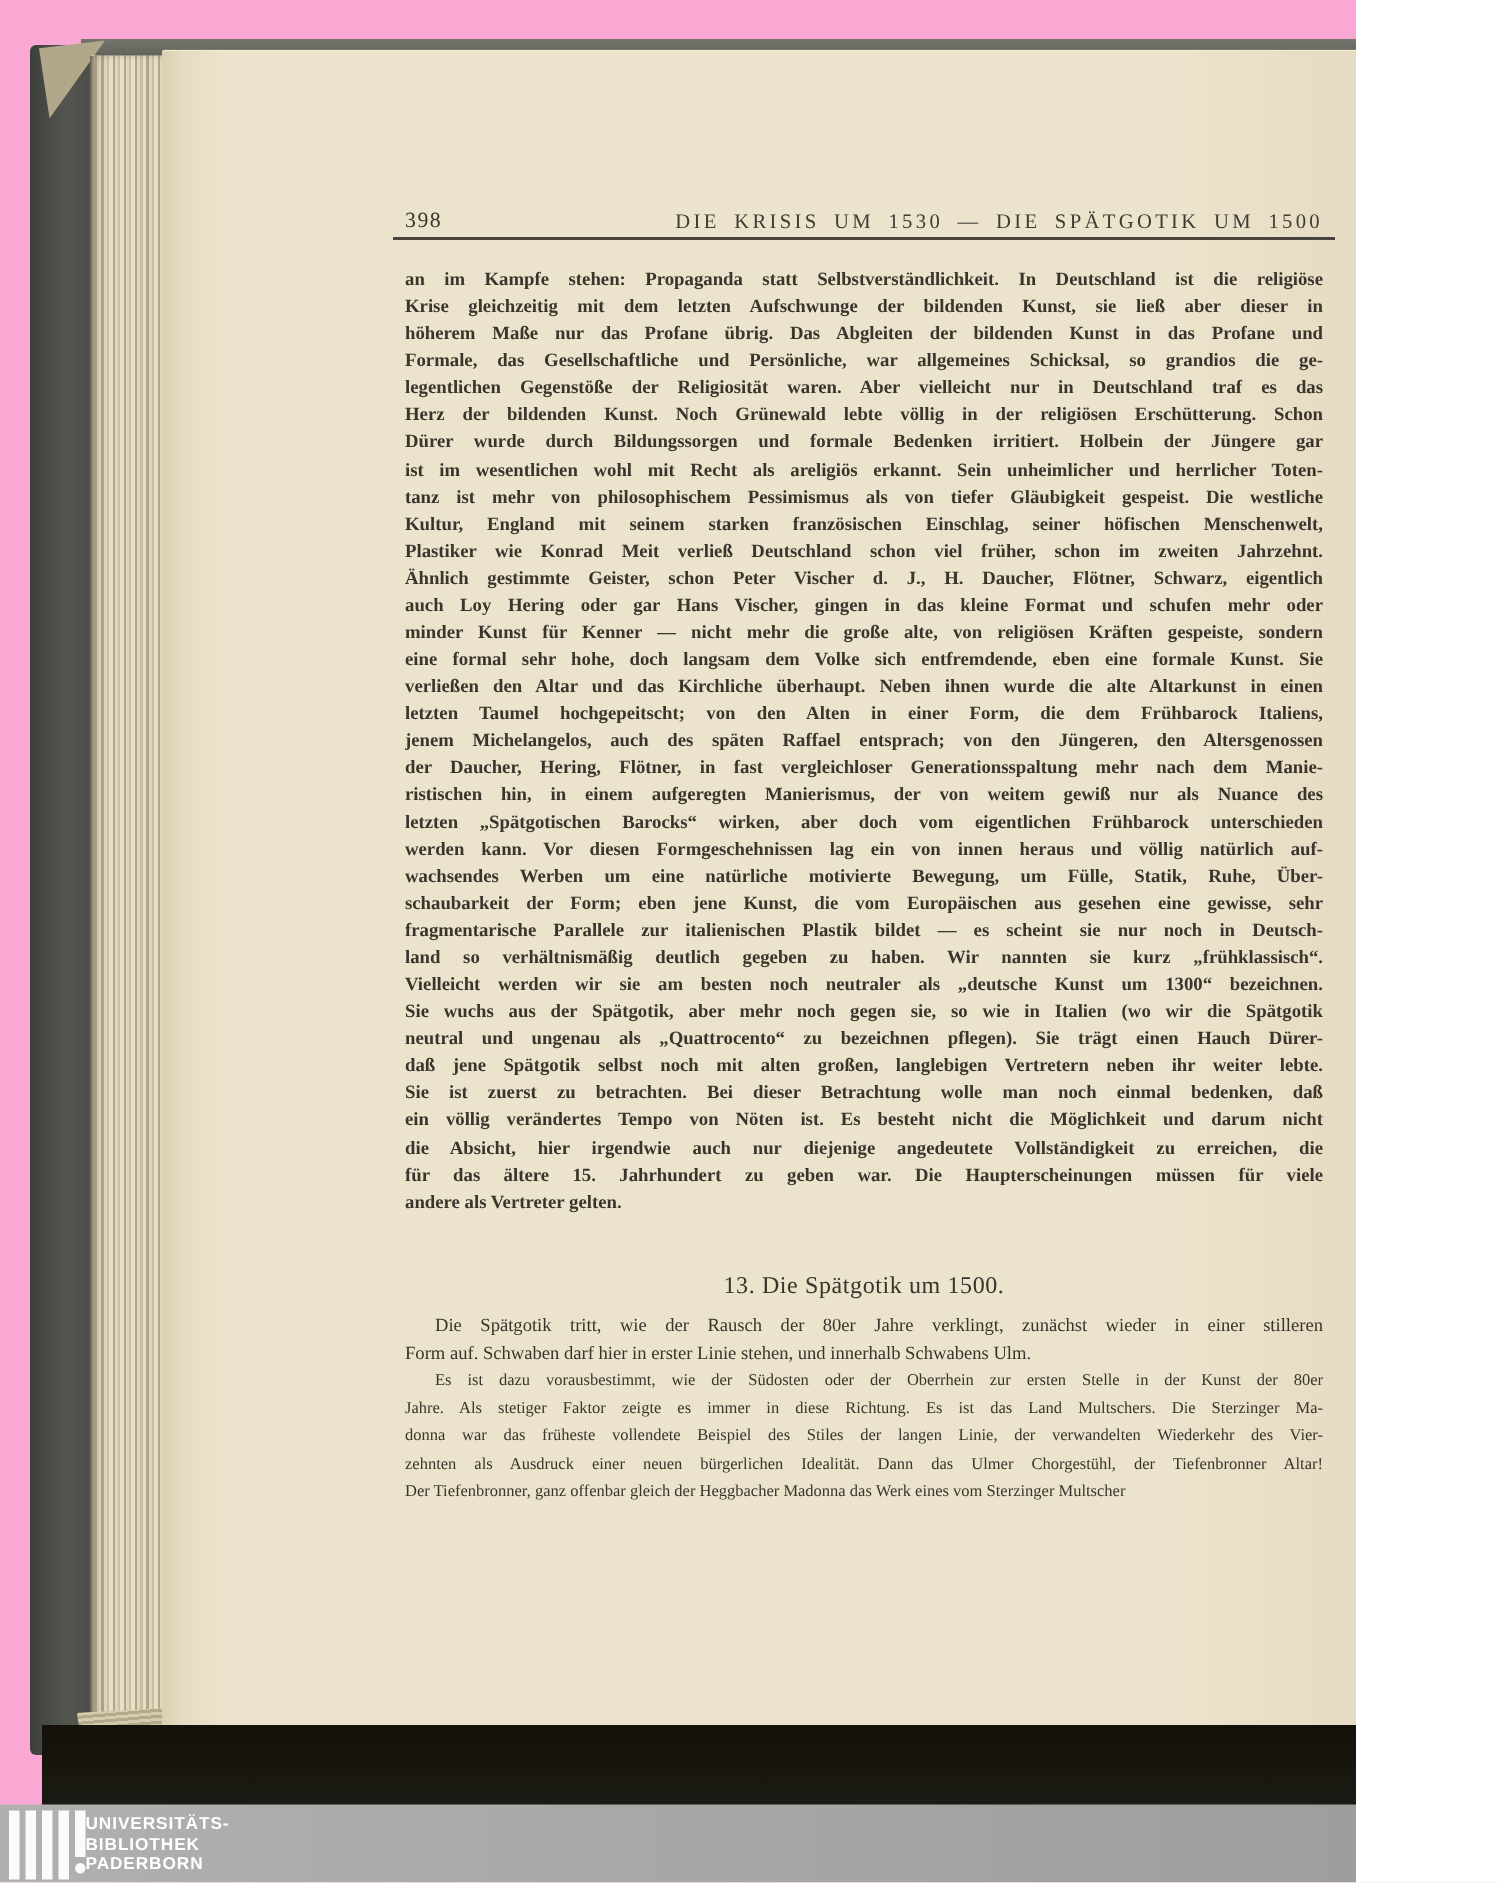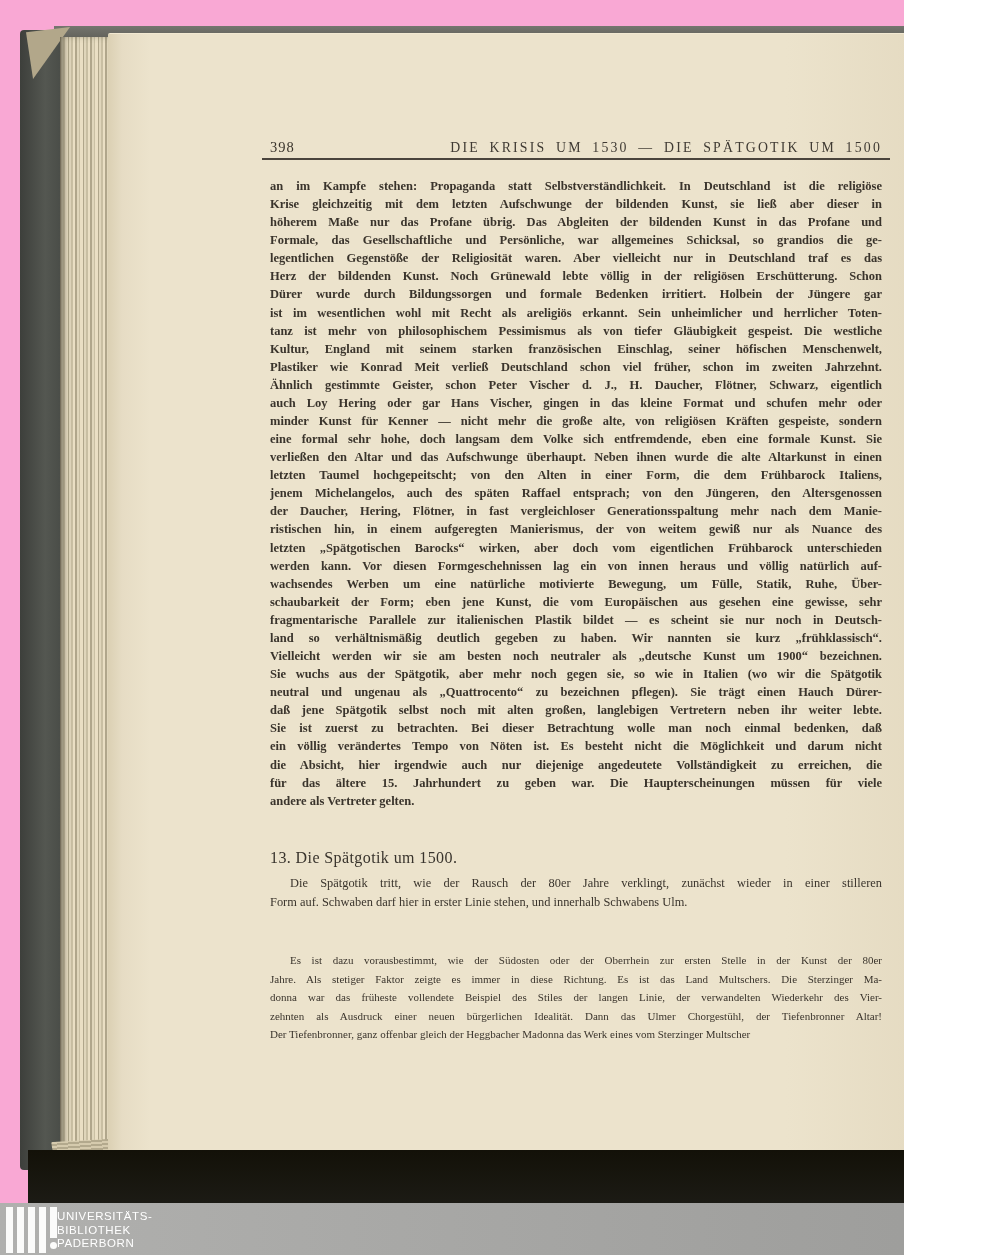--- a/index.html
+++ b/index.html
@@ -31,39 +31,39 @@
   
   .band{position:absolute;left:0;top:1203px;width:1000px;height:52px;
     background:linear-gradient(90deg,#b0b0ae,#9c9c9a);}
   .logo{position:absolute;left:6px;top:4px;display:flex;gap:4px;height:46px;}
   .bar{width:7px;height:46px;background:#fbfbfa;}
   .bar-col{display:flex;flex-direction:column;gap:4px;}
   .bar-short{width:7px;height:31px;background:#fbfbfa;}
   .bar-dot{width:7px;height:7px;border-radius:50%;background:#fbfbfa;}
   .wm-text{position:absolute;left:57px;top:7px;color:#ffffff;
     font-family:"Liberation Sans","DejaVu Sans",sans-serif;
-    font-weight:normal;font-size:11.5px;line-height:13.5px;letter-spacing:0.6px;}
+    font-weight:bold;font-size:11.5px;line-height:13.5px;letter-spacing:0.6px;}
   
   .text-layer{position:absolute;left:270px;top:0;width:612px;height:1255px;color:#3a342c;}
   .pageno{position:absolute;left:0;top:139px;font-size:14.5px;letter-spacing:1px;}
   .running-title{position:absolute;left:30px;top:140px;width:582px;text-align:right;
     font-size:13.8px;letter-spacing:2.2px;word-spacing:4px;color:#3f3a33;}
   .rule{position:absolute;left:-8px;top:158px;width:628px;height:1.6px;background:#4a443c;}
   .body-lines{position:absolute;left:0;top:179px;width:612px;font-weight:bold;}
   .intro-lines{position:absolute;left:0;top:876px;width:612px;}
-  .small-lines{position:absolute;left:0;top:914px;width:612px;margin-top:40px;}
+  .small-lines{position:absolute;left:0;top:914px;width:612px;}
   .jline{font-size:12.5px;height:18.08px;overflow:hidden;
     text-align:justify;text-align-last:justify;}
   .iline{font-size:12.4px;height:19px;overflow:hidden;
     text-align:justify;text-align-last:justify;}
   .sline{font-size:11px;height:18.6px;overflow:hidden;
     text-align:justify;text-align-last:justify;}
   .last{text-align:left;text-align-last:left;}
   .ind{text-indent:20px;}
-  .section-heading{position:absolute;left:0;top:849px;width:612px;text-align:left;
+  .section-heading{position:absolute;left:0;top:849px;width:612px;text-align:center;
     font-size:16px;letter-spacing:0.4px;color:#38332c;}
 </style>
 </head>
 <body>
 
 <div class="scene">
 
   <div class="cover-top"></div>
   <div class="corner-tr"></div>
   <div class="cover-left"></div>
@@ -87,32 +87,32 @@
         <div class="jline">Herz der bildenden Kunst. Noch Grünewald lebte völlig in der religiösen Erschütterung. Schon</div>
         <div class="jline">Dürer wurde durch Bildungssorgen und formale Bedenken irritiert. Holbein der Jüngere gar</div>
         <div class="jline">ist im wesentlichen wohl mit Recht als areligiös erkannt. Sein unheimlicher und herrlicher Toten-</div>
         <div class="jline">tanz ist mehr von philosophischem Pessimismus als von tiefer Gläubigkeit gespeist. Die westliche</div>
         <div class="jline">Kultur, England mit seinem starken französischen Einschlag, seiner höfischen Menschenwelt,</div>
         <div class="jline">Plastiker wie Konrad Meit verließ Deutschland schon viel früher, schon im zweiten Jahrzehnt.</div>
         <div class="jline">Ähnlich gestimmte Geister, schon Peter Vischer d. J., H. Daucher, Flötner, Schwarz, eigentlich</div>
         <div class="jline">auch Loy Hering oder gar Hans Vischer, gingen in das kleine Format und schufen mehr oder</div>
         <div class="jline">minder Kunst für Kenner — nicht mehr die große alte, von religiösen Kräften gespeiste, sondern</div>
         <div class="jline">eine formal sehr hohe, doch langsam dem Volke sich entfremdende, eben eine formale Kunst. Sie</div>
-        <div class="jline">verließen den Altar und das Aufschwunge überhaupt. Neben ihnen wurde die alte Altarkunst in einen</div>
+        <div class="jline">verließen den Altar und das Kirchliche überhaupt. Neben ihnen wurde die alte Altarkunst in einen</div>
         <div class="jline">letzten Taumel hochgepeitscht; von den Alten in einer Form, die dem Frühbarock Italiens,</div>
         <div class="jline">jenem Michelangelos, auch des späten Raffael entsprach; von den Jüngeren, den Altersgenossen</div>
         <div class="jline">der Daucher, Hering, Flötner, in fast vergleichloser Generationsspaltung mehr nach dem Manie-</div>
         <div class="jline">ristischen hin, in einem aufgeregten Manierismus, der von weitem gewiß nur als Nuance des</div>
         <div class="jline">letzten „Spätgotischen Barocks“ wirken, aber doch vom eigentlichen Frühbarock unterschieden</div>
         <div class="jline">werden kann. Vor diesen Formgeschehnissen lag ein von innen heraus und völlig natürlich auf-</div>
         <div class="jline">wachsendes Werben um eine natürliche motivierte Bewegung, um Fülle, Statik, Ruhe, Über-</div>
         <div class="jline">schaubarkeit der Form; eben jene Kunst, die vom Europäischen aus gesehen eine gewisse, sehr</div>
         <div class="jline">fragmentarische Parallele zur italienischen Plastik bildet — es scheint sie nur noch in Deutsch-</div>
         <div class="jline">land so verhältnismäßig deutlich gegeben zu haben. Wir nannten sie kurz „frühklassisch“.</div>
-        <div class="jline">Vielleicht werden wir sie am besten noch neutraler als „deutsche Kunst um 1900“ bezeichnen.</div>
+        <div class="jline">Vielleicht werden wir sie am besten noch neutraler als „deutsche Kunst um 1300“ bezeichnen.</div>
         <div class="jline">Sie wuchs aus der Spätgotik, aber mehr noch gegen sie, so wie in Italien (wo wir die Spätgotik</div>
         <div class="jline">neutral und ungenau als „Quattrocento“ zu bezeichnen pflegen). Sie trägt einen Hauch Dürer-</div>
         <div class="jline">daß jene Spätgotik selbst noch mit alten großen, langlebigen Vertretern neben ihr weiter lebte.</div>
         <div class="jline">Sie ist zuerst zu betrachten. Bei dieser Betrachtung wolle man noch einmal bedenken, daß</div>
         <div class="jline">ein völlig verändertes Tempo von Nöten ist. Es besteht nicht die Möglichkeit und darum nicht</div>
         <div class="jline">die Absicht, hier irgendwie auch nur diejenige angedeutete Vollständigkeit zu erreichen, die</div>
         <div class="jline">für das ältere 15. Jahrhundert zu geben war. Die Haupterscheinungen müssen für viele</div>
         <div class="jline last">andere als Vertreter gelten.</div>
       </div>
 

